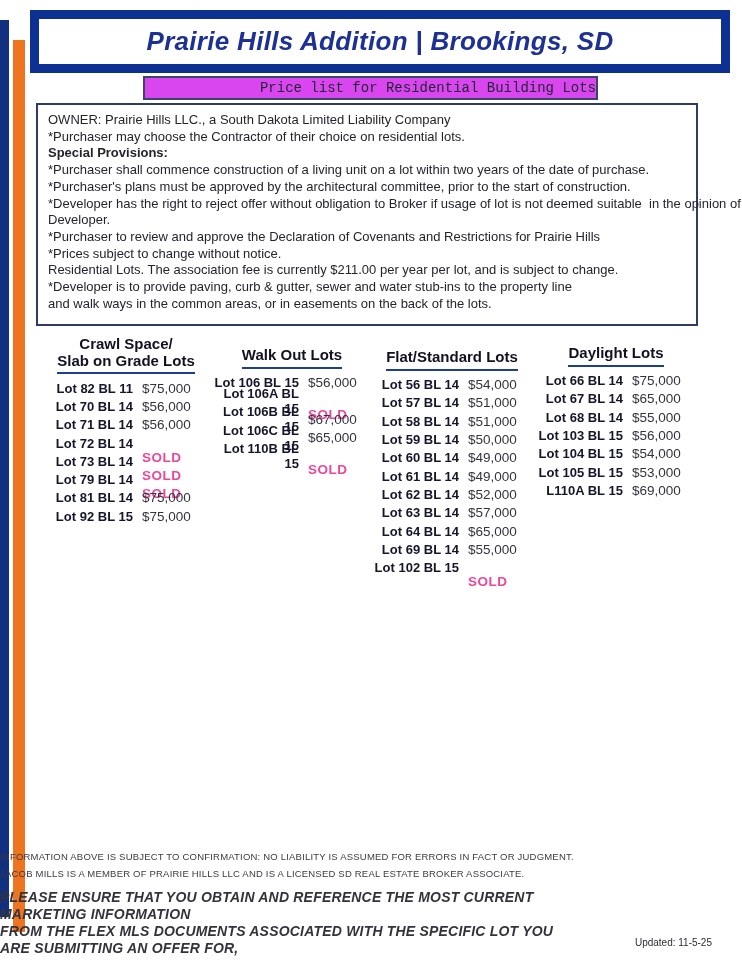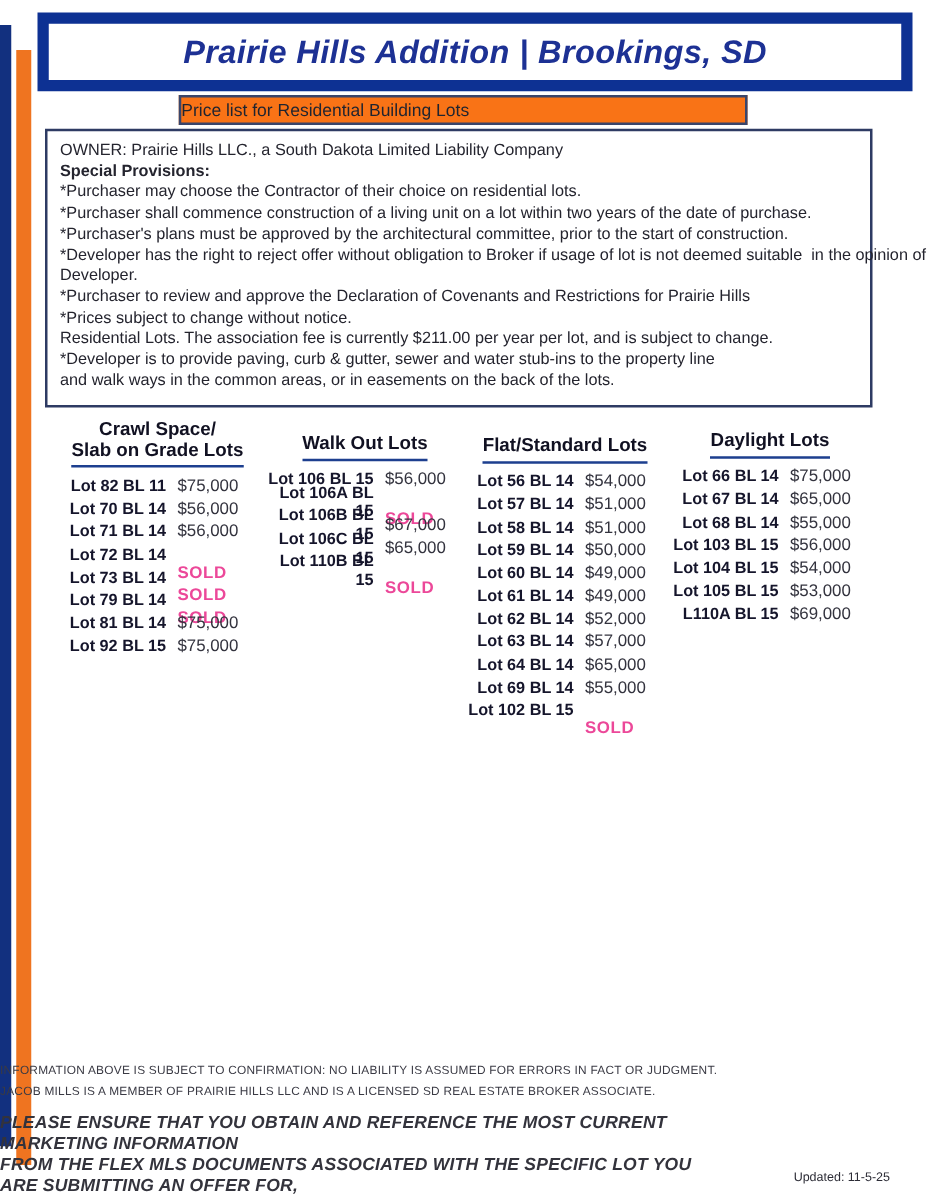--- a/index.html
+++ b/index.html
@@ -15,22 +15,22 @@
   .header-box{
     position:absolute;left:30px;top:10px;width:682px;height:45px;
     border:9px solid #0d3193;background:#ffffff;
     display:flex;align-items:center;justify-content:center;
   }
   .header-title{
     font-size:26px;font-weight:bold;font-style:italic;color:#1d3194;letter-spacing:.3px;
   }
   .subtitle-box{
     position:absolute;left:143px;top:76px;width:451px;height:20px;
-    border:2px solid #39456b;background:#f97316;
-    display:flex;align-items:center;justify-content:flex-start;
+    border:2px solid #39456b;background:#d946ef;
+    display:flex;align-items:center;justify-content:flex-end;font-family:Liberation Mono, monospace;
   }
   .subtitle-text{font-size:14px;color:#1f2430;}
 
   
   .provisions-box{
     position:absolute;left:36px;top:103px;width:648px;height:212px;
     border:2px solid #2e3b63;background:#ffffff;
     padding:7px 0 0 10px;font-size:13px;color:#24242e;
   }
   .prov-line{line-height:16.7px;white-space:pre;}
@@ -74,22 +74,22 @@
 <div class="header-box">
   <div class="header-title">Prairie Hills Addition | Brookings, SD</div>
 </div>
 
 <div class="subtitle-box">
   <div class="subtitle-text">Price list for Residential Building Lots</div>
 </div>
 
 <div class="provisions-box">
     <div class="prov-line">OWNER: Prairie Hills LLC., a South Dakota Limited Liability Company</div>
+    <div class="prov-line">*Purchaser may choose the Contractor of their choice on residential lots.</div>
     <div class="prov-line bold">Special Provisions:</div>
-    <div class="prov-line">*Purchaser may choose the Contractor of their choice on residential lots.</div>
     <div class="prov-line">*Purchaser shall commence construction of a living unit on a lot within two years of the date of purchase.</div>
     <div class="prov-line">*Purchaser's plans must be approved by the architectural committee, prior to the start of construction.</div>
     <div class="prov-line">*Developer has the right to reject offer without obligation to Broker if usage of lot is not deemed suitable  in the opinion of</div>
     <div class="prov-line">Developer.</div>
     <div class="prov-line">*Purchaser to review and approve the Declaration of Covenants and Restrictions for Prairie Hills</div>
     <div class="prov-line">*Prices subject to change without notice.</div>
     <div class="prov-line">Residential Lots. The association fee is currently $211.00 per year per lot, and is subject to change.</div>
     <div class="prov-line">*Developer is to provide paving, curb &amp; gutter, sewer and water stub-ins to the property line</div>
     <div class="prov-line">and walk ways in the common areas, or in easements on the back of the lots.</div>
   </div>

